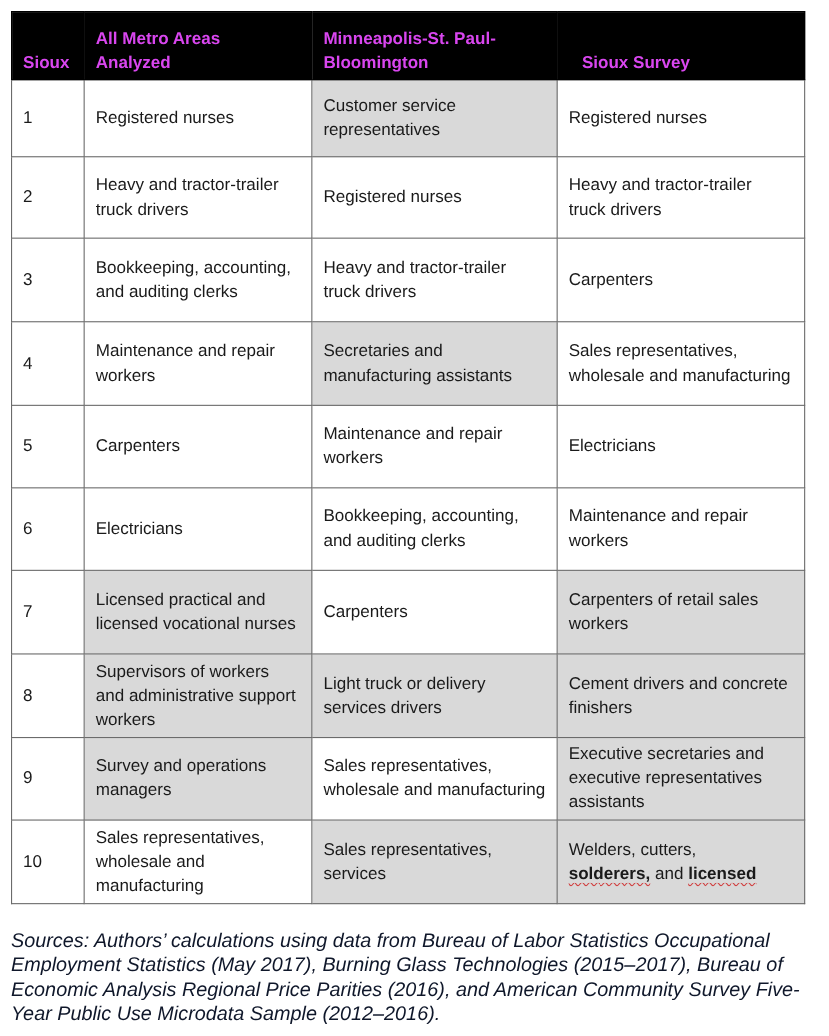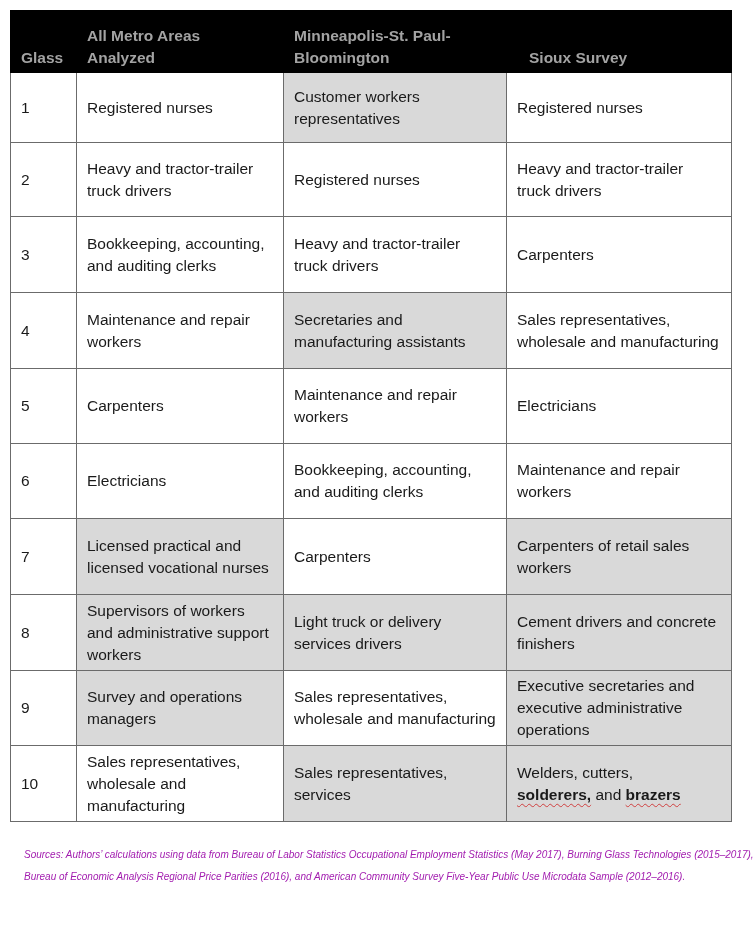--- a/index.html
+++ b/index.html
@@ -2,56 +2,56 @@
 <html><head>
   <meta charset="utf-8">
   <style>
     html, body { margin: 0; padding: 0; background: #ffffff; }
     body { width: 754px; height: 942px; position: relative; overflow: hidden;
            font-family: "Liberation Sans", "DejaVu Sans", sans-serif; color: #1a1a1a; }
     .tbl { position: absolute; left: 10px; top: 10px; width: 721px;
            border-collapse: collapse; table-layout: fixed; }
     .tbl th, .tbl td { border: 1px solid #6b6b6b; vertical-align: middle;
                        padding: 0 10px; font-size: 15.5px; line-height: 22px; text-align: left; }
-    .tbl thead th { background: #000000; color: #a3a3a3; font-weight: bold;
+    .tbl thead th { background: #000000; color: #d946ef; font-weight: bold;
                     vertical-align: bottom; padding-bottom: 3px; border-color: #000; height: 58px; }
     .tbl tbody td { background: #ffffff; }
     .tbl tbody td.shade { background: #d9d9d9; }
     .tbl tbody td.rank { padding-left: 10px; }
     .col-rank { width: 66px; }
     .col-all { width: 207px; }
     .col-msp { width: 223px; }
     .col-sf { width: 225px; }
     .spell { text-decoration: underline wavy #d04040; text-decoration-thickness: 1px; text-underline-offset: 3px; font-weight: bold; }
-    .sources { position: absolute; left: 24px; top: 844px; width: 730px;
-               font-style: italic; font-size: 10px; line-height: 22px; color: #a21caf; }
+    .sources { position: absolute; left: 10px; top: 844px; width: 730px;
+               font-style: italic; font-size: 18px; line-height: 22px; color: #0f172a; }
   </style>
 </head>
 <body>
 
 <table class="tbl">
   <colgroup>
     <col class="col-rank">
       <col class="col-all">
       <col class="col-msp">
       <col class="col-sf">
   </colgroup>
   <thead>
     <tr>
-      <th>Glass</th>
+      <th>Sioux</th>
       <th>All Metro Areas<br>Analyzed</th>
       <th>Minneapolis-St. Paul-<br>Bloomington</th>
       <th style="padding-left:22px">Sioux Survey</th>
     </tr>
   </thead>
   <tbody>
     <tr style="height:70px">
       <td class="rank">1</td>
       <td>Registered nurses</td>
-      <td class="shade">Customer workers representatives</td>
+      <td class="shade">Customer service representatives</td>
       <td>Registered nurses</td>
     </tr>
     <tr style="height:74px">
       <td class="rank">2</td>
       <td>Heavy and tractor-trailer truck drivers</td>
       <td>Registered nurses</td>
       <td>Heavy and tractor-trailer truck drivers</td>
     </tr>
     <tr style="height:76px">
       <td class="rank">3</td>
@@ -86,24 +86,24 @@
     <tr style="height:76px">
       <td class="rank">8</td>
       <td class="shade">Supervisors of workers and administrative support workers</td>
       <td class="shade">Light truck or delivery services drivers</td>
       <td class="shade">Cement drivers and concrete finishers</td>
     </tr>
     <tr style="height:75px">
       <td class="rank">9</td>
       <td class="shade">Survey and operations managers</td>
       <td>Sales representatives, wholesale and manufacturing</td>
-      <td class="shade">Executive secretaries and executive administrative operations</td>
+      <td class="shade">Executive secretaries and executive representatives assistants</td>
     </tr>
     <tr style="height:76px">
       <td class="rank">10</td>
       <td>Sales representatives, wholesale and manufacturing</td>
       <td class="shade">Sales representatives, services</td>
-      <td class="shade">Welders, cutters,<br><span class="spell">solderers,</span> and <span class="spell">brazers</span></td>
+      <td class="shade">Welders, cutters,<br><span class="spell">solderers,</span> and <span class="spell">licensed</span></td>
     </tr>
   </tbody>
 </table>
 
 <div class="sources">Sources: Authors’ calculations using data from Bureau of Labor Statistics Occupational Employment Statistics (May 2017), Burning Glass Technologies (2015–2017), Bureau of Economic Analysis Regional Price Parities (2016), and American Community Survey Five-Year Public Use Microdata Sample (2012–2016).</div>
 
 </body></html>

